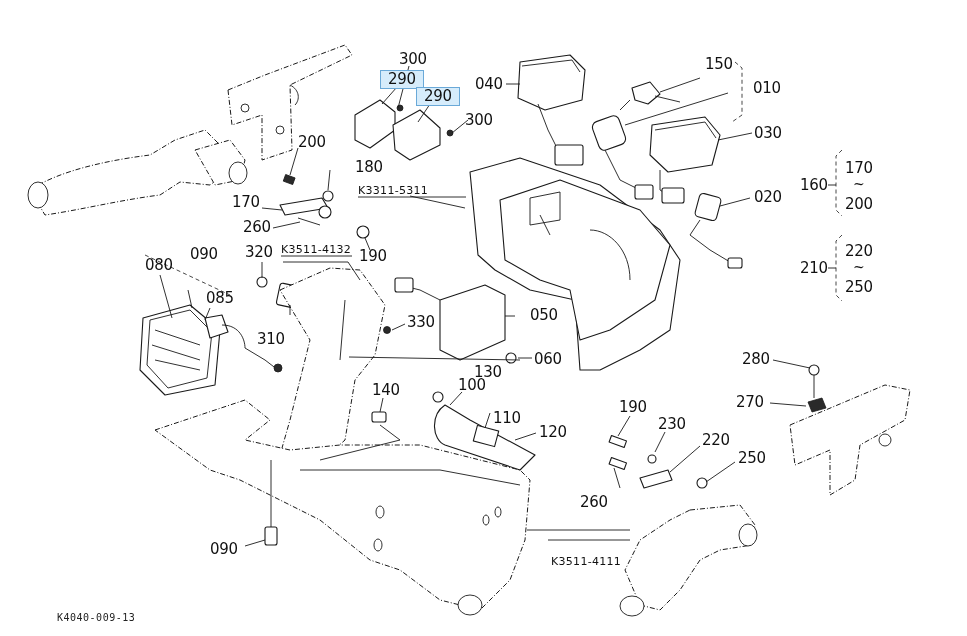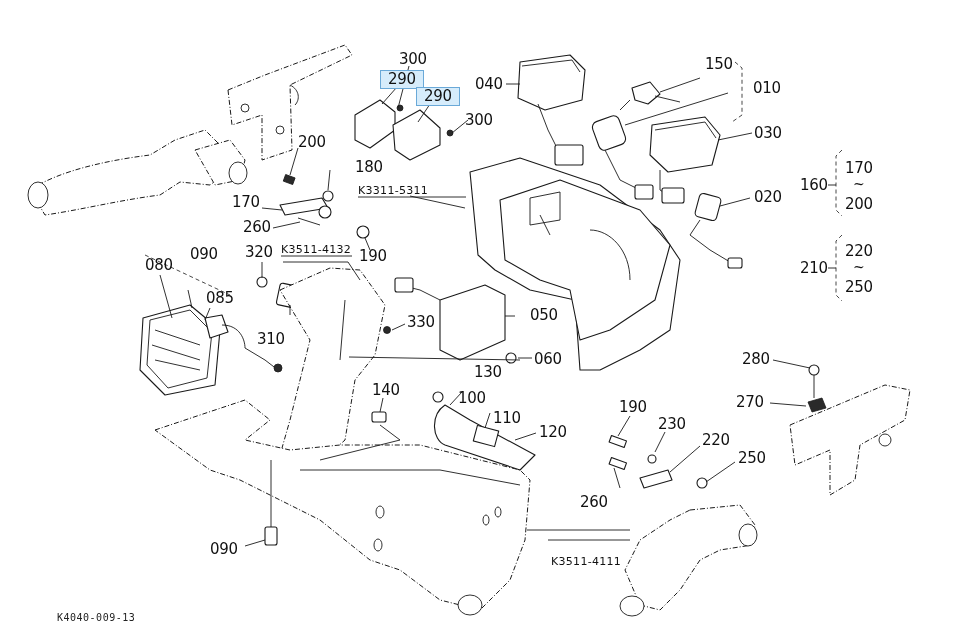--- a/index.html
+++ b/index.html
@@ -249,21 +249,21 @@
 <span class="lbl" style="left:245px;top:244px;">320</span>
 <span class="lbl" style="left:190px;top:246px;">090</span>
 <span class="lbl" style="left:145px;top:257px;">080</span>
 <span class="lbl" style="left:206px;top:290px;">085</span>
 <span class="lbl" style="left:257px;top:331px;">310</span>
 <span class="lbl" style="left:407px;top:314px;">330</span>
 <span class="lbl" style="left:518px;top:307px;margin-left:12px;">050</span>
 <span class="lbl" style="left:534px;top:351px;">060</span>
 <span class="lbl" style="left:372px;top:382px;">140</span>
 <span class="lbl" style="left:426px;top:364px;margin-left:48px;">130</span>
-<span class="lbl" style="left:458px;top:390px;text-align:center;">100</span>
+<span class="lbl" style="left:458px;top:377px;text-align:center;">100</span>
 <span class="lbl" style="left:493px;top:396px;margin-top:14px;">110</span>
 <span class="lbl" style="left:539px;top:424px;">120</span>
 
 <span class="lbl" style="left:619px;top:399px;">190</span>
 <span class="lbl" style="left:658px;top:416px;text-align:right;">230</span>
 <span class="lbl" style="left:702px;top:432px;">220</span>
 <span class="lbl" style="left:738px;top:450px;">250</span>
 <span class="lbl" style="left:580px;top:494px;">260</span>
 <span class="lbl" style="left:742px;top:351px;">280</span>
 <span class="lbl" style="left:736px;top:394px;">270</span>

